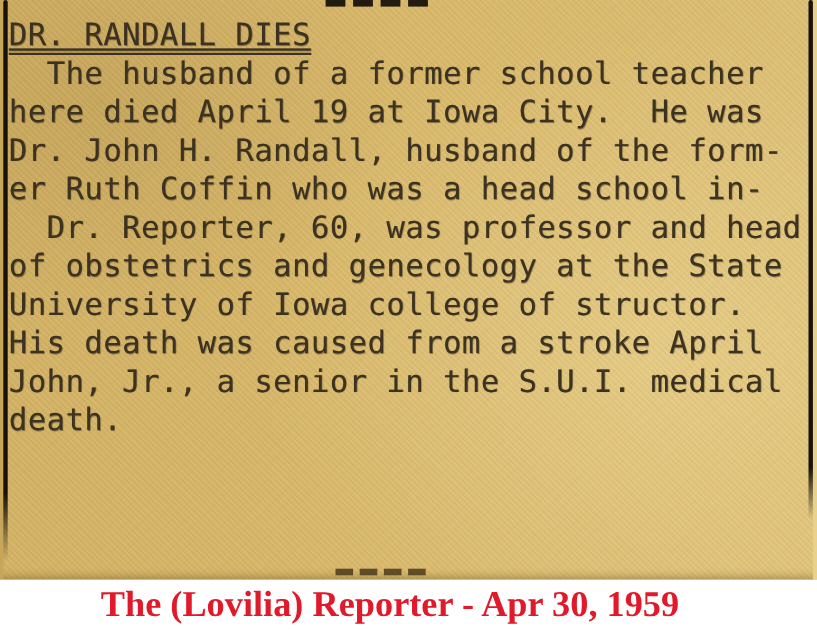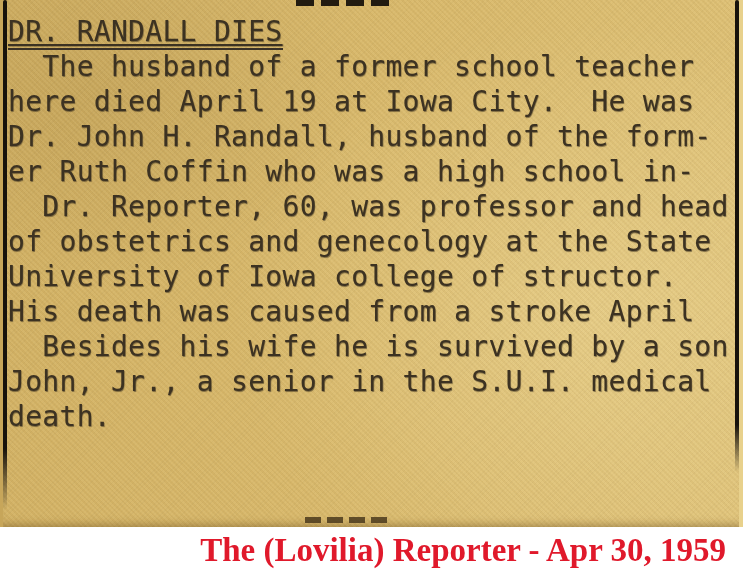--- a/index.html
+++ b/index.html
@@ -86,21 +86,21 @@
     border-bottom: 2px solid #3a3126;
     padding-bottom: 1px;
     line-height: 30px;
   }
 
   
   .caption-bar {
     position: absolute; left: 0; top: 527px;
     width: 743px; height: 46px;
     background: #ffffff;
-    display: flex; align-items: center; justify-content: flex-end;
+    display: flex; align-items: center; justify-content: center;
   }
   .caption {
     font-family: "Liberation Serif", "DejaVu Serif", serif;
     font-weight: bold;
     font-size: 33px;
     color: #e0192b;
     transform: translateX(-17px);
     white-space: nowrap;
   }
 </style>
@@ -126,26 +126,25 @@
       <span class="crop-dash"></span>
       <span class="crop-dash"></span>
       <span class="crop-dash"></span>
     </div>
 
     <div class="article">
       <div class="line"><span class="headline-text">DR. RANDALL DIES</span></div>
       <div class="line">  The husband of a former school teacher</div>
       <div class="line">here died April 19 at Iowa City.  He was</div>
       <div class="line">Dr. John H. Randall, husband of the form-</div>
-      <div class="line">er Ruth Coffin who was a high school in-</div>
+      <div class="line">er Ruth Coffin who was a head school in-</div>
       <div class="line">  Dr. Reporter, 60, was professor and head</div>
       <div class="line">of obstetrics and genecology at the State</div>
       <div class="line">University of Iowa college of structor.</div>
       <div class="line">His death was caused from a stroke April</div>
-      <div class="line">  Besides his wife he is survived by a son</div>
       <div class="line">John, Jr., a senior in the S.U.I. medical</div>
       <div class="line">death.</div>
     </div>
   </div>
 
   <div class="caption-bar">
     <span class="caption">The (Lovilia) Reporter - Apr 30, 1959</span>
   </div>
 
 </div>

